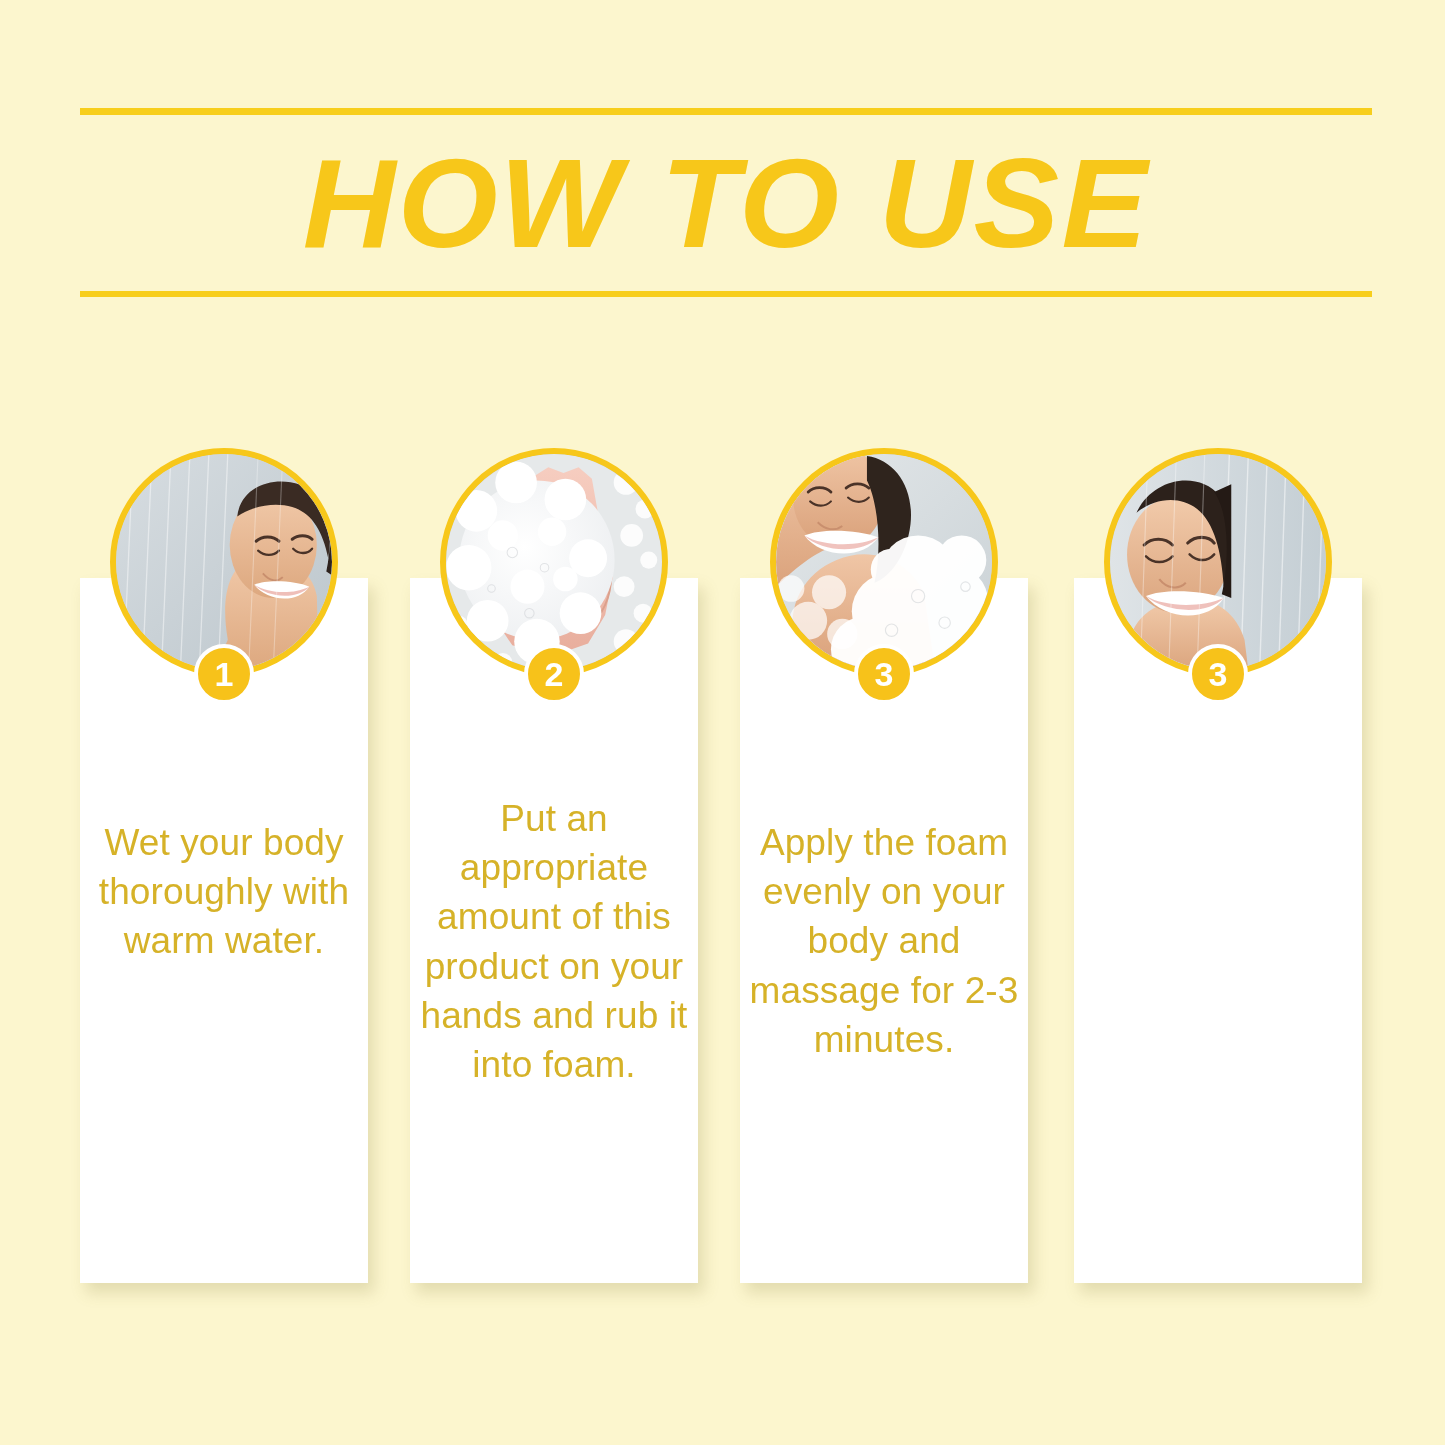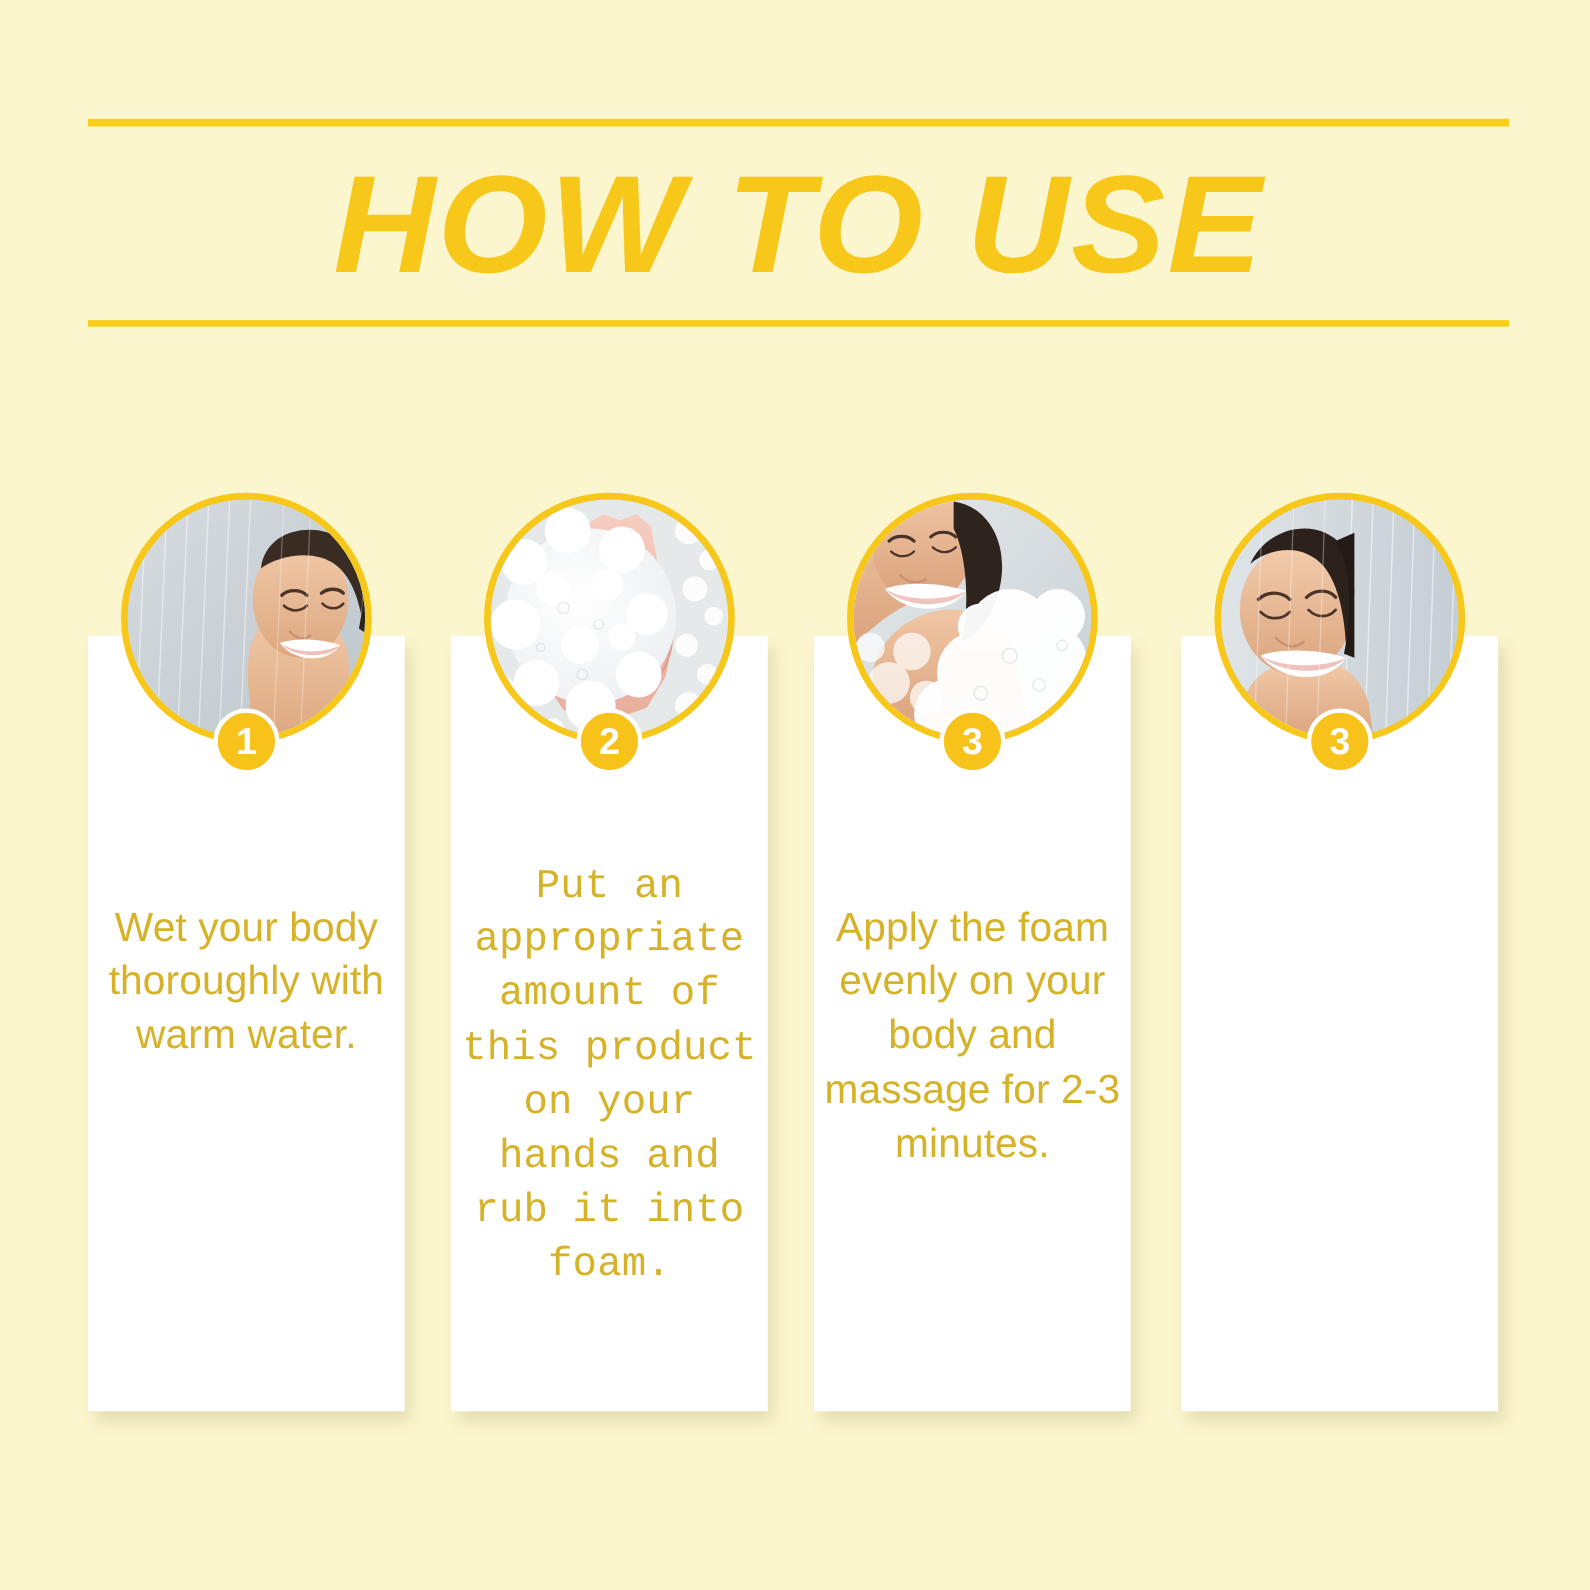--- a/index.html
+++ b/index.html
@@ -79,21 +79,21 @@
     left: 4px;
     right: 4px;
     color: #D6B228;
     font-size: 37px;
     line-height: 1.33;
     text-align: center;
     font-weight: 400;
     letter-spacing: 0.1px;
   }
   .step-0 .card-text { top: 240px; }
-  .step-1 .card-text { top: 204px; font-family: Liberation Mono, monospace; }
+  .step-1 .card-text { top: 216px; }
   .step-2 .card-text { top: 240px; }
   .step-3 .card-text { top: 302px; }
 
   
   .circle-wrap {
     position: absolute;
     top: -130px;
     left: 50%;
     transform: translateX(-50%);
     width: 228px;

